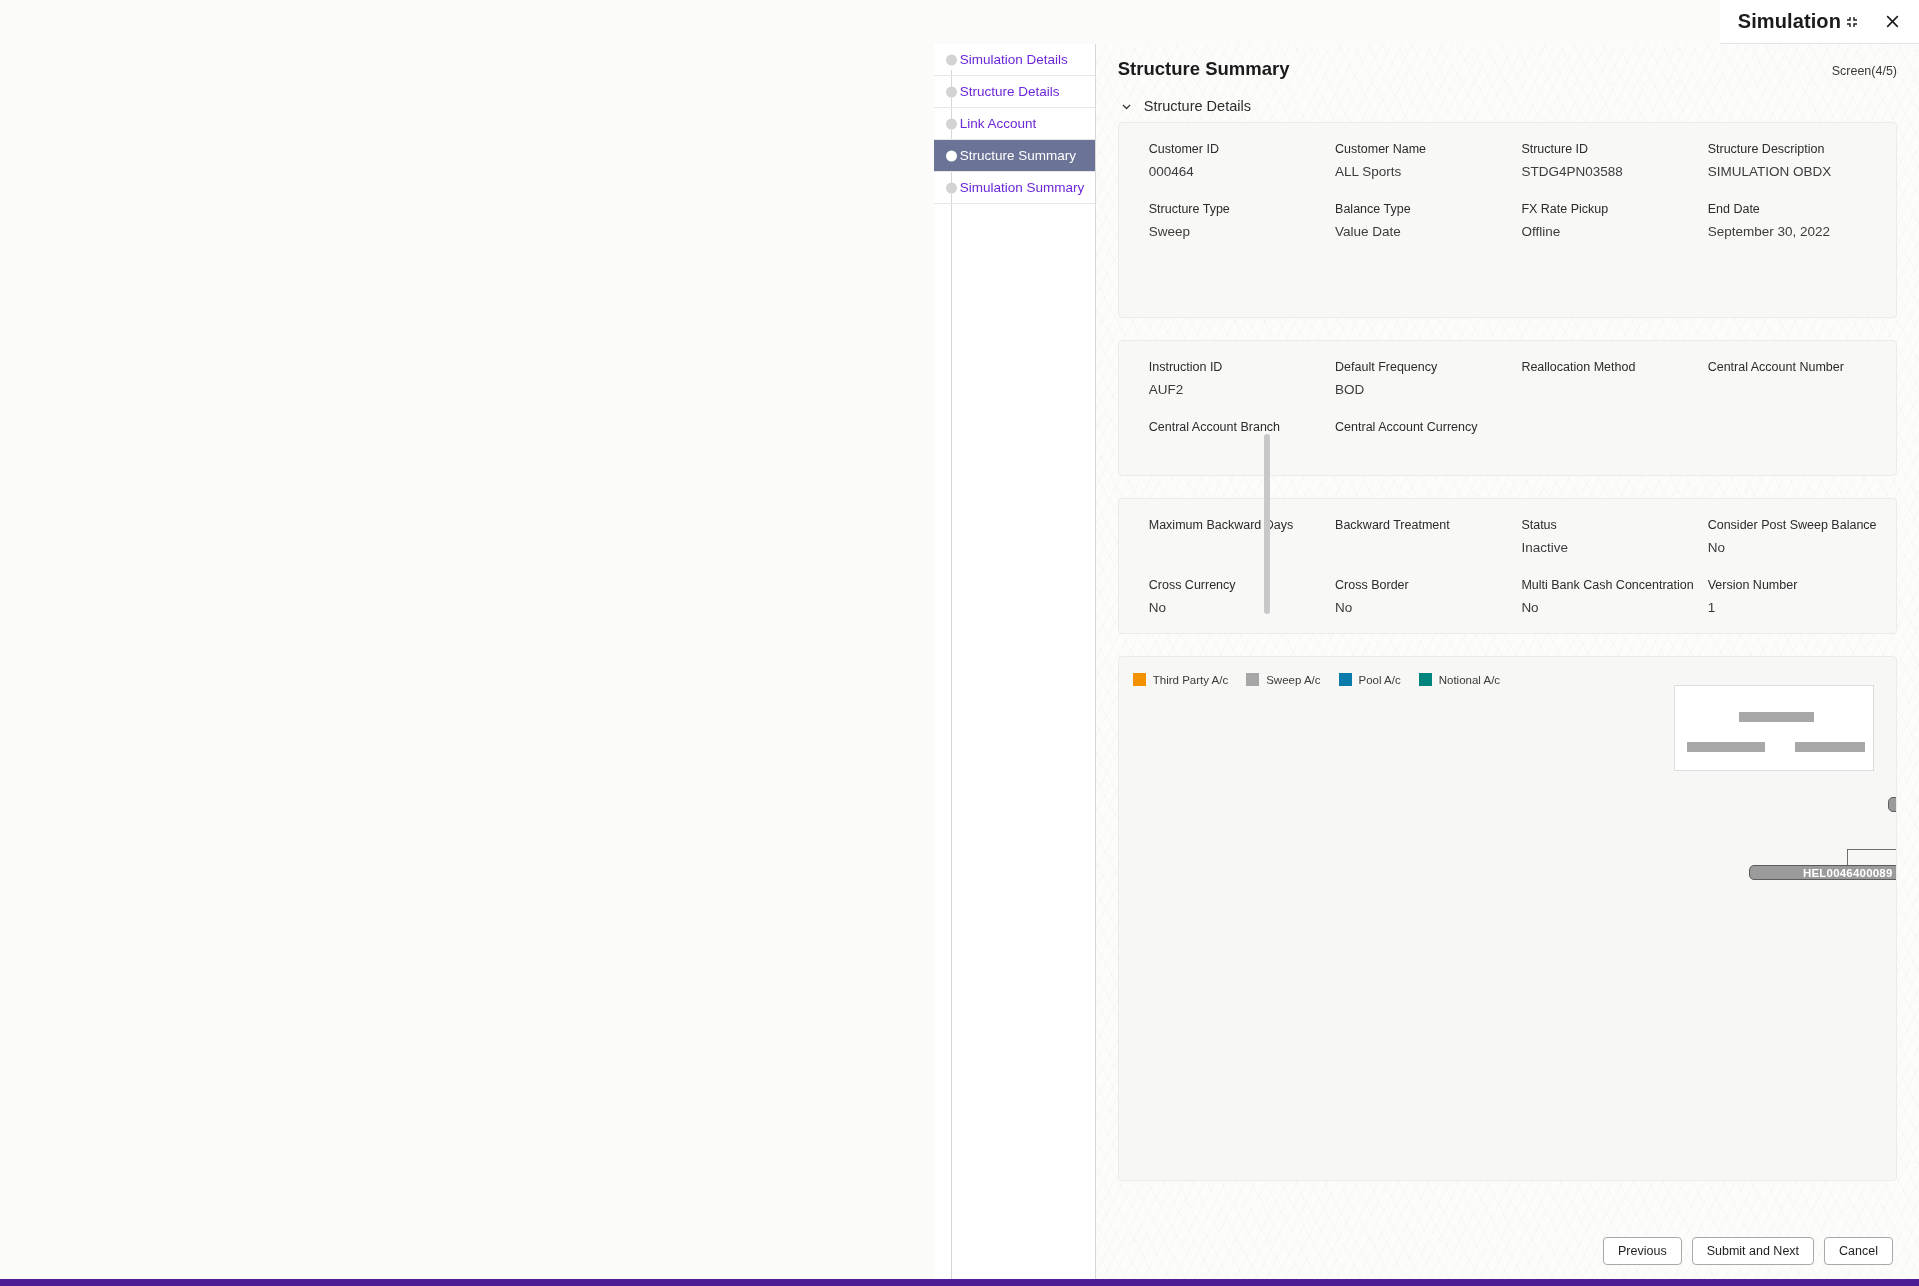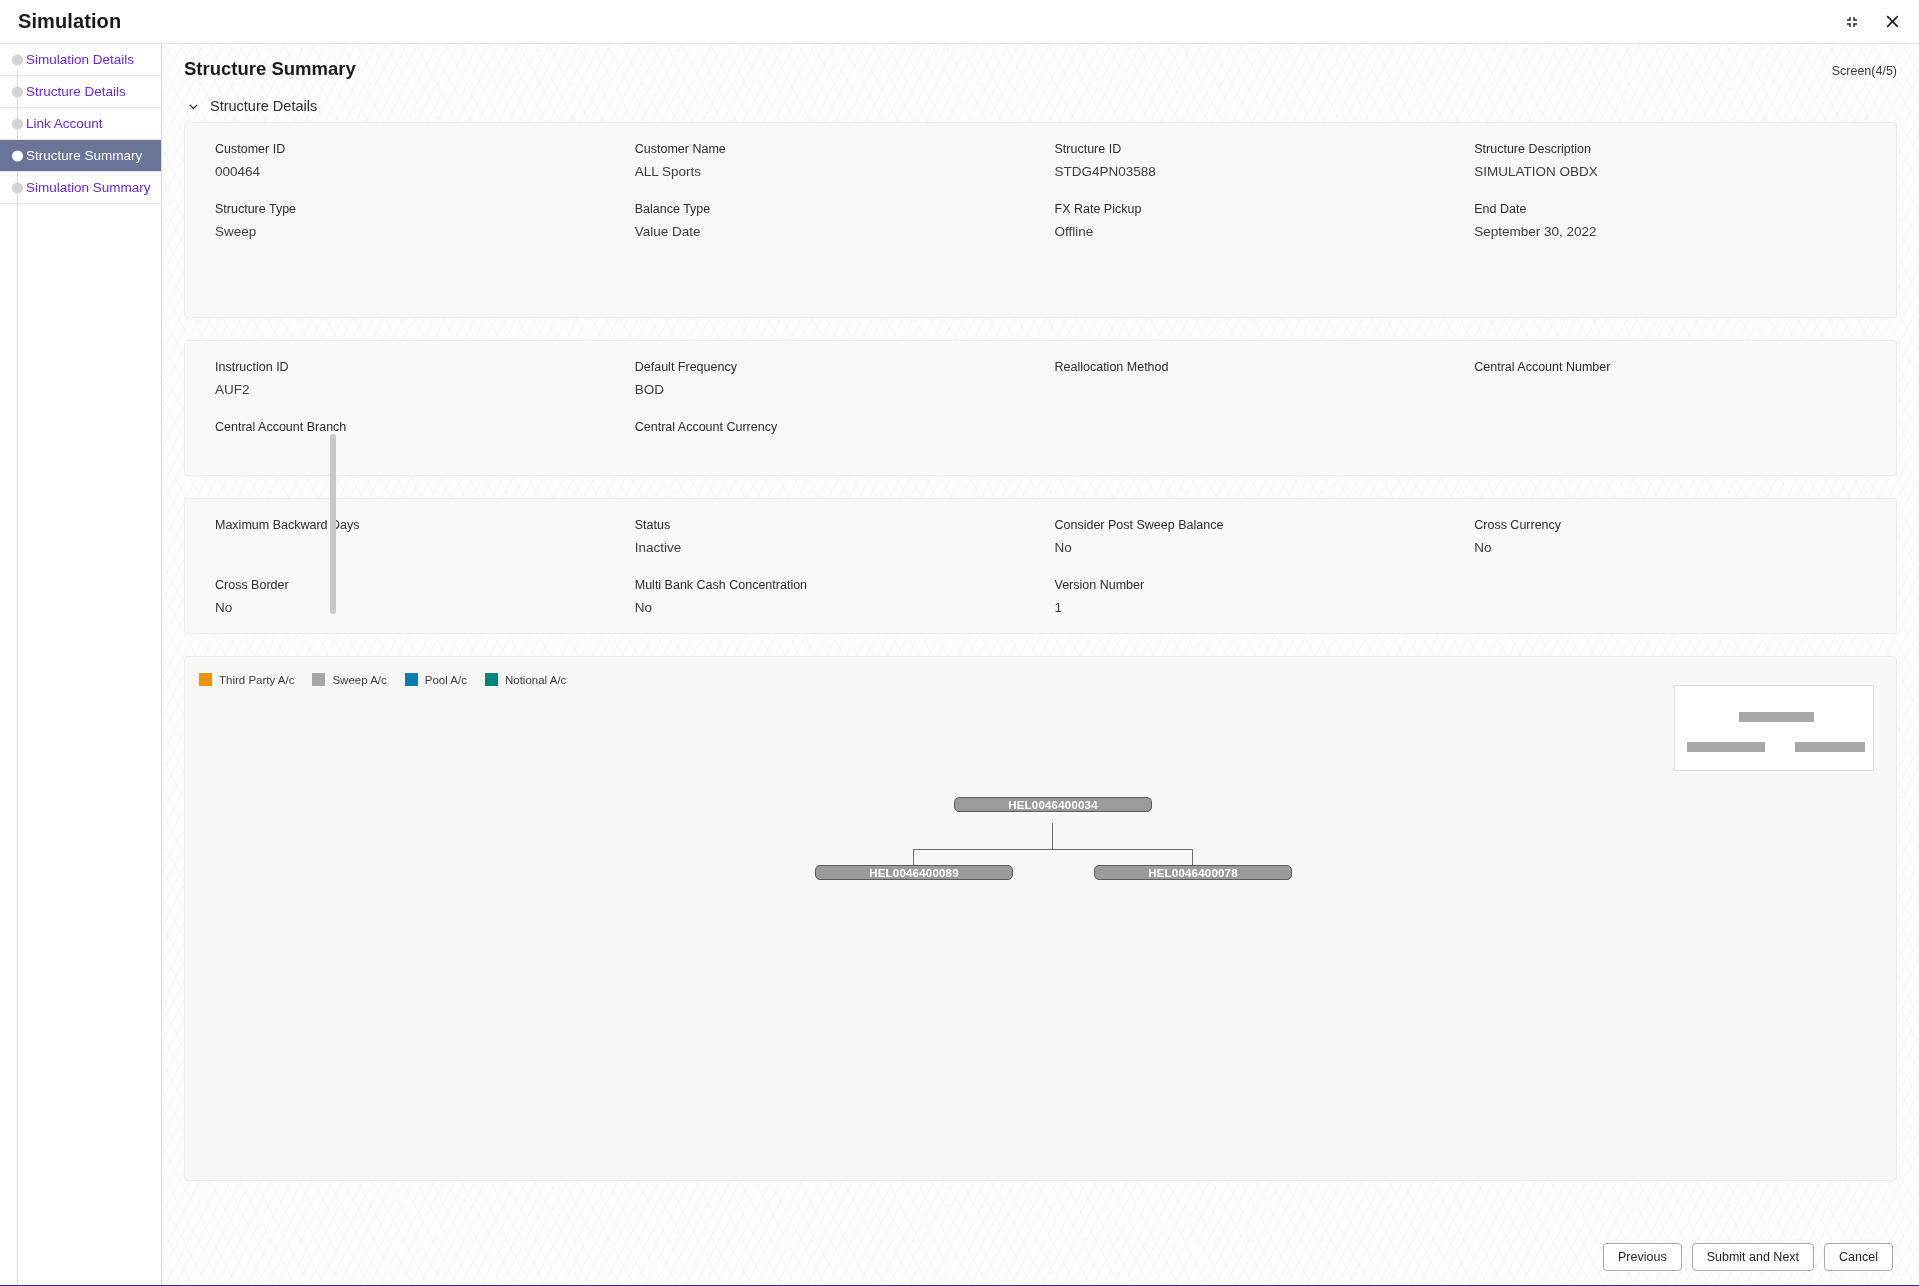--- a/index.html
+++ b/index.html
@@ -7,21 +7,22 @@
     width: 1919px; height: 1286px;
     font-family: "Liberation Sans", sans-serif;
     background: #ffffff;
     overflow: hidden;
   }
   .app {
     position: relative;
     width: 1919px; height: 1286px;
     background: #fbfbfa;
     display: flex; flex-direction: column;
-    border-bottom: 1px solid #4c1d95;
+    border-bottom: 7px solid #4c1d95;
+    align-items: flex-end;
   }
 
   
   .titlebar {
     height: 44px; min-height: 44px;
     background: #ffffff;
     display: flex; align-items: center;
     padding: 0 16px 0 18px;
     border-bottom: 1px solid #e3e3e3;
     position: relative;
@@ -373,20 +374,24 @@
           </div>
         </div>
 
         <div class="card card-c">
           <div class="grid4">
             <div class="field">
               <div class="f-label">Maximum Backward Days</div>
               <div class="f-value"></div>
             </div>
             <div class="field">
+              <div class="f-label">Backward Treatment</div>
+              <div class="f-value"></div>
+            </div>
+            <div class="field">
               <div class="f-label">Status</div>
               <div class="f-value">Inactive</div>
             </div>
             <div class="field">
               <div class="f-label">Consider Post Sweep Balance</div>
               <div class="f-value">No</div>
             </div>
 
             <div class="field">
               <div class="f-label">Cross Currency</div>

